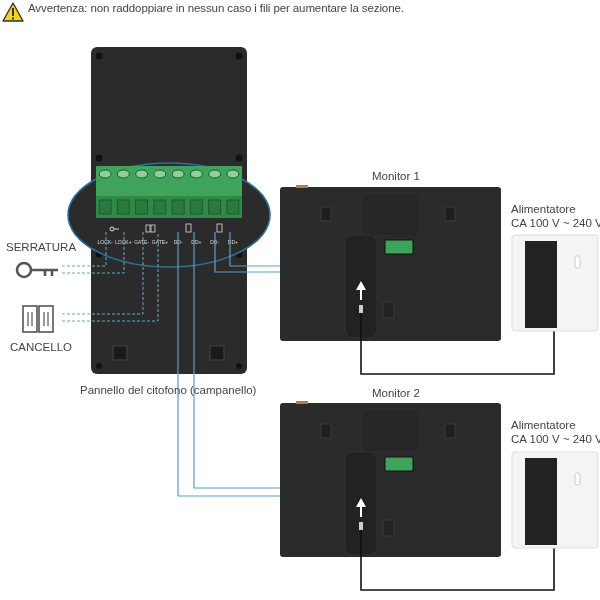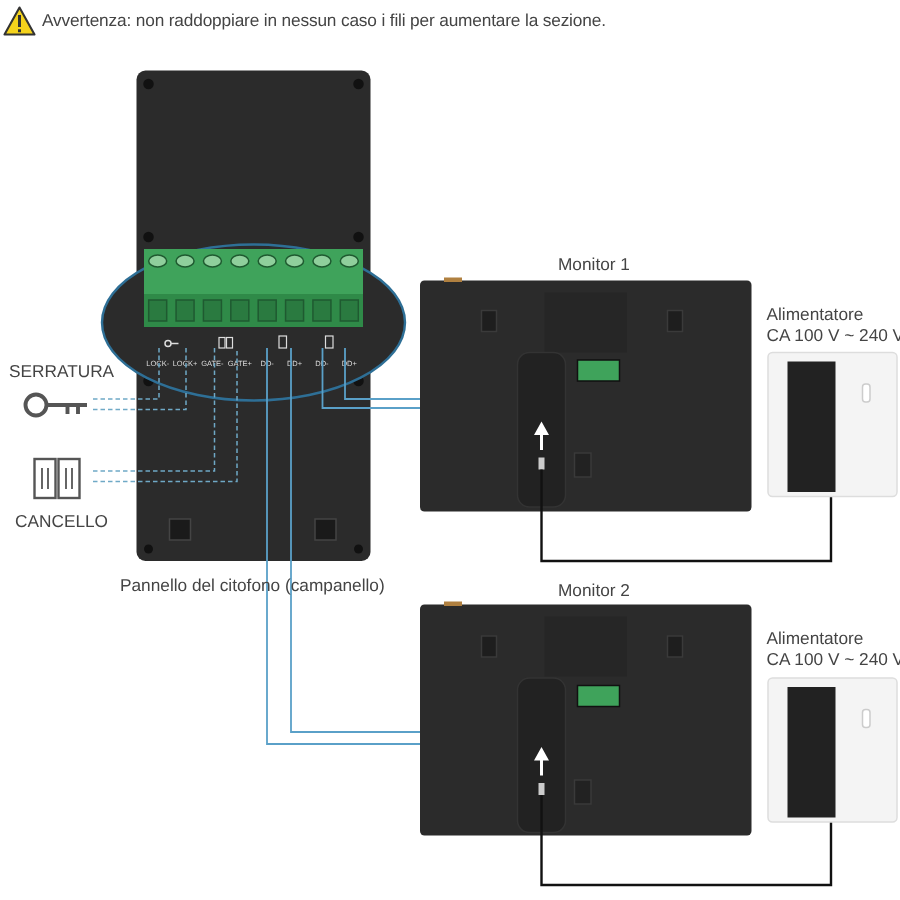--- a/index.html
+++ b/index.html
@@ -1,18 +1,18 @@
 <!DOCTYPE html>
 <html><head>
 <meta charset="utf-8">
 <style>
   html, body { margin:0; padding:0; background:#ffffff; }
   body { width:600px; height:600px; position:relative; overflow:hidden;
          font-family:"Liberation Sans", sans-serif; color:#333; }
-  .warn { position:absolute; left:2px; top:2px; height:24px; display:flex; align-items:center; }
+  .warn { position:absolute; left:2px; top:2px; height:24px; display:flex; }
   .warn-text { font-size:11.5px; color:#444; margin-left:4px; letter-spacing:-0.1px; }
   svg.stage { position:absolute; left:0; top:0; }
   .lbl { font-family:"Liberation Sans", sans-serif; fill:#444; }
   .term { font-family:"Liberation Sans", sans-serif; fill:#ddd; font-size:5px; }
 </style>
 </head>
 <body>
 
 <div class="warn">
   <svg width="22" height="20" viewBox="0 0 22 20">

